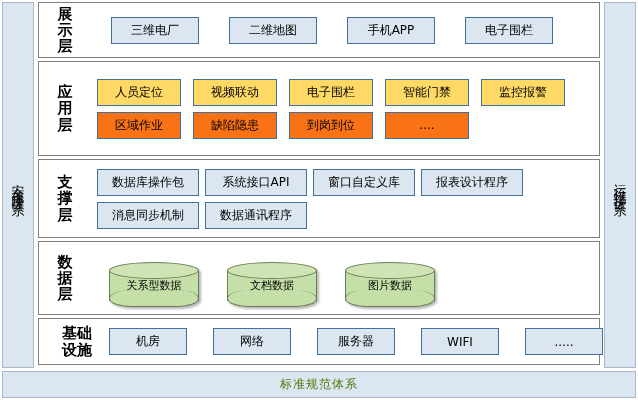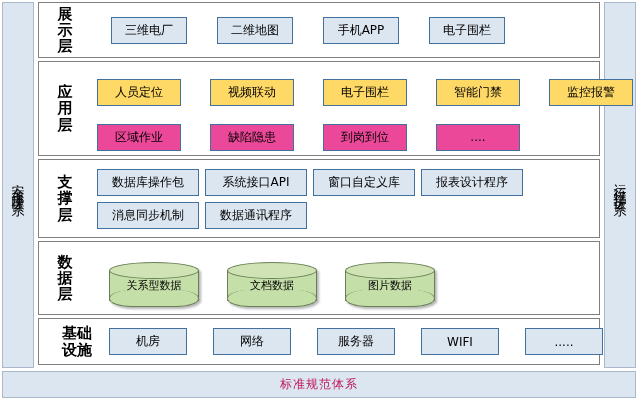--- a/index.html
+++ b/index.html
@@ -32,21 +32,21 @@
     letter-spacing:4px;
     color:#000;
     line-height:1;
   }
 
   
   .bottom-bar{
     position:absolute;left:2px;top:371px;width:634px;height:27px;
     background:#dce6f1;border:1px solid #aab8cc;box-sizing:border-box;
     display:flex;align-items:center;justify-content:center;
-    font-size:12px;color:#be185d;letter-spacing:1px;
+    font-size:12px;color:#4d7c0f;letter-spacing:1px;
   }
 
   
   .stack{
     position:absolute;left:38px;top:2px;width:562px;height:366px;
     display:flex;flex-direction:column;gap:3px;
   }
   .layer{
     border:1px solid #7f7f7f;
     background:#ffffff;
@@ -81,30 +81,30 @@
   .node{
     box-sizing:border-box;
     border:1px solid #41719c;
     display:flex;align-items:center;justify-content:center;
     font-size:12px;color:#000;
     height:27px;
     white-space:nowrap;
   }
   .node.blue{background:#dce6f1;}
   .node.yellow{background:#ffd966;border-color:#41719c;}
-  .node.green{background:#ec4899;border-color:#41719c;}
-
-  
-  .l1 .node{width:76px;}
+  .node.green{background:#f97316;border-color:#41719c;}
+
+  
+  .l1 .node{width:88px;}
   .l2 .node{width:84px;}
   .l3 .node{width:102px;}
   .l5 .node{width:78px;}
 
   .l1 .row{gap:30px;padding-left:18px;}
-  .l2 .row{gap:29px;padding-left:4px;margin-top:12px;}
+  .l2 .row{gap:12px;padding-left:4px;}
   .l3 .row{gap:6px;padding-left:4px;}
   .l5 .row{gap:26px;padding-left:4px;}
 
   
   .cyl-row{display:flex;gap:28px;padding-left:16px;align-items:center;}
   .cyl{
     position:relative;
     width:90px;height:32px;
     filter:drop-shadow(2px 2px 1px rgba(120,120,120,0.55));
   }

